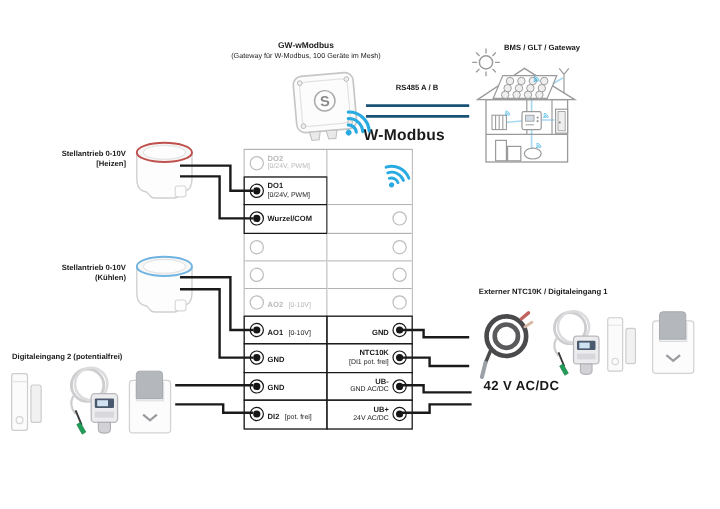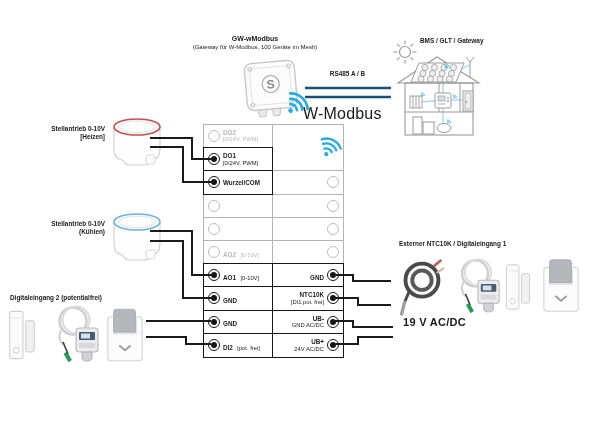--- a/index.html
+++ b/index.html
@@ -5,21 +5,21 @@
   html,body { margin:0; padding:0; background:#fff; }
   body { font-family:"Liberation Sans", sans-serif; color:#1a1a1a; }
   .canvas { position:relative; width:600px; height:424px; background:#fff; overflow:hidden; }
   .abs { position:absolute; }
 
   
   .gw-head { left:150px; top:35px; width:210px; text-align:center; line-height:1.25; }
   .gw-title { font-size:7px; font-weight:bold; }
   .gw-sub { font-size:6px; }
   .rs485 { left:300px; top:70px; width:95px; text-align:center; font-size:6.4px; font-weight:bold; }
-  .wmodbus { left:303px; top:105px; font-size:16px; font-weight:normal; letter-spacing:.2px; }
+  .wmodbus { left:303px; top:105px; font-size:13px; font-weight:bold; letter-spacing:.2px; }
   .bms { left:420px; top:37px; font-size:6.4px; font-weight:bold; }
   .act-lbl { width:102px; text-align:right; line-height:1.3; font-size:6.4px; font-weight:bold; }
   .act-lbl.heat { left:3px; top:125px; }
   .act-lbl.cool { left:3px; top:220px; }
   .di2-lbl { left:10px; top:294px; font-size:6.4px; font-weight:bold; }
   .ext-lbl { left:399px; top:240px; font-size:6.4px; font-weight:bold; }
   .pwr-lbl { left:403px; top:316px; font-size:11px; font-weight:bold; letter-spacing:.3px; }
 
   
   .grid { left:203px; top:124px; display:grid; grid-template-columns:69px 70px;
@@ -253,21 +253,21 @@
     <circle cx="12" cy="46" r="3" fill="none" stroke="#d5d5d5" stroke-width="1.1"></circle>
     <rect x="22" y="15" width="9" height="33" rx="2" fill="#f1f1f2" stroke="#cdcdcd" stroke-width="1.1"></rect>
   </svg>
   <svg class="abs" style="left:541px; top:257px" width="40" height="57" viewBox="0 0 42 58">
     <rect x="3" y="10" width="36" height="46" rx="3" fill="#fcfcfd" stroke="#d2d2d4" stroke-width="1.1"></rect>
     <rect x="9" y="12" width="24" height="16" fill="#eceff1" stroke="#dcdcde" stroke-width=".8"></rect>
     <path d="M12,2 h17 q3,0 3,3 V26 h-23 V5 q0,-3 3,-3 z" fill="#b4b8bd" stroke="#a2a6ab" stroke-width=".8"></path>
     <polyline points="15,40 21,45 27,40" fill="none" stroke="#9c9ca0" stroke-width="2"></polyline>
   </svg>
 
-  <div class="abs pwr-lbl">19 V AC/DC</div>
+  <div class="abs pwr-lbl">42 V AC/DC</div>
 
   <div class="abs grid">
 
     <div class="cell inactive" style="grid-area:1/1">
       <span class="pin gray"></span>
       <div class="lbl">
           <div class="nm">DO2</div>
         <div class="dt">[0/24V, PWM]</div>
         </div>
     </div>

